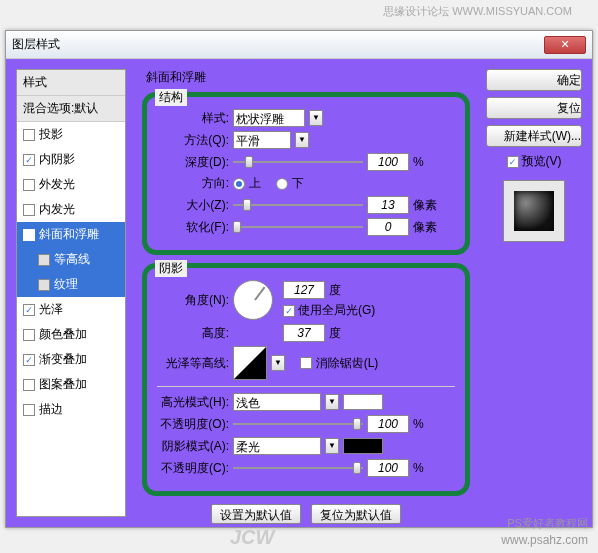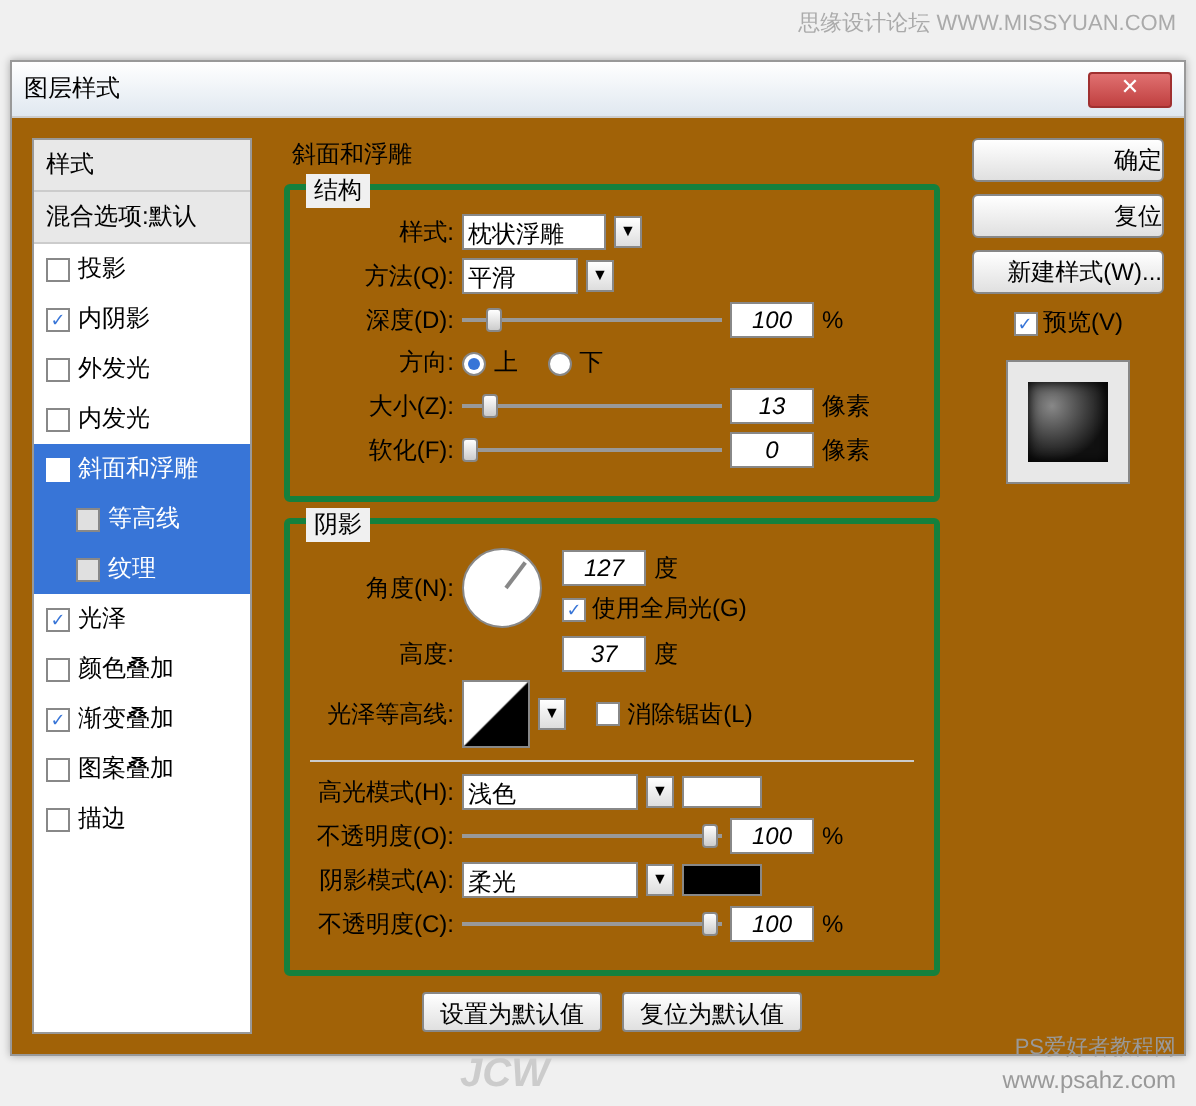--- a/index.html
+++ b/index.html
@@ -1,35 +1,35 @@
 <!DOCTYPE html>
 <html><head>
 <meta charset="utf-8">
 <style>
 * { box-sizing: border-box; margin: 0; padding: 0; font-family: "Microsoft YaHei", SimSun, Arial, sans-serif; font-size: 12px; }
 body { background: #f0f0f0; width: 598px; height: 553px; position: relative; }
-.watermark-top { position: absolute; top: 4px; right: 10px; color: #aaa; font-size: 11px; }
-.dialog { position: absolute; top: 30px; left: 5px; width: 588px; height: 498px; background: #a16207; border: 1px solid #999; box-shadow: 0 0 4px rgba(0,0,0,0.3); }
+.watermark-top { position: absolute; top: 4px; right: 26px; color: #aaa; font-size: 11px; }
+.dialog { position: absolute; top: 30px; left: 5px; width: 588px; height: 498px; background: #8b5cf6; border: 1px solid #999; box-shadow: 0 0 4px rgba(0,0,0,0.3); }
 .titlebar { height: 28px; background: linear-gradient(#fff,#e0e8f0); display: flex; align-items: center; padding: 0 6px; border-bottom: 1px solid #ccc; }
 .titlebar-text { flex: 1; font-size: 12px; color: #000; }
 .close-btn { width: 42px; height: 18px; background: linear-gradient(#e07070,#c04040); border: 1px solid #a03030; border-radius: 2px; color: #fff; text-align: center; line-height: 14px; font-size: 11px; cursor: pointer; }
 .content { display: flex; padding: 10px; height: calc(100% - 28px); gap: 10px; }
 .left-panel { width: 110px; border: 1px solid #999; background: #fff; display: flex; flex-direction: column; }
 .left-head { background: #e8e8e8; padding: 4px 6px; border-bottom: 1px solid #ccc; font-size: 12px; }
 .left-subhead { background: #e8e8e8; padding: 4px 6px; border-bottom: 1px solid #ccc; font-size: 12px; }
 .style-list { flex: 1; overflow: auto; }
 .style-item { padding: 4px 6px; display: flex; align-items: center; gap: 4px; cursor: pointer; }
 .style-item.sub { padding-left: 21px; }
 .style-item.selected { background: #3875d7; color: #fff; }
 .style-item.sub.selected-sub { background: #3875d7; color: #fff; }
 .cb { width: 12px; height: 12px; border: 1px solid #888; background: #fff; display: inline-flex; align-items: center; justify-content: center; font-size: 9px; color: #3875d7; }
 .cb.checked::after { content: "✓"; }
 .cb-sub { width: 12px; height: 12px; border: 1px solid #888; background: #e0e0e0; display: inline-block; }
 .mid-panel { flex: 1; padding: 0 6px; }
-.fieldset { border: 3px solid #15803d; border-radius: 3px; padding: 8px 10px 10px; margin-bottom: 8px; position: relative; }
+.fieldset { border: 5px solid #15803d; border-radius: 14px; padding: 8px 10px 10px; margin-bottom: 8px; position: relative; }
 .legend { position: absolute; top: -8px; left: 8px; background: #f0f0f0; padding: 0 4px; font-size: 12px; }
 .row { display: flex; align-items: center; margin: 4px 0; gap: 4px; }
 .row-label { width: 72px; text-align: right; }
 .sel { border: 1px solid #888; background: #fff; padding: 1px 2px; height: 18px; font-size: 12px; }
 .arrow { display: inline-block; width: 14px; height: 16px; border: 1px solid #888; background: linear-gradient(#fff,#ddd); text-align: center; line-height: 14px; font-size: 8px; }
 .slider { position: relative; width: 130px; height: 14px; display: inline-block; }
 .slider-track { position: absolute; top: 6px; left: 0; right: 0; height: 2px; background: #999; }
 .slider-thumb { position: absolute; top: 1px; width: 8px; height: 12px; background: linear-gradient(#fff,#ccc); border: 1px solid #888; border-radius: 2px; }
 .num-input { width: 42px; height: 18px; border: 1px solid #888; background: #fff; text-align: center; padding: 1px; font-size: 12px; font-style: italic; }
 .radio { width: 12px; height: 12px; border: 1px solid #888; border-radius: 50%; display: inline-flex; align-items: center; justify-content: center; background: #fff; }

